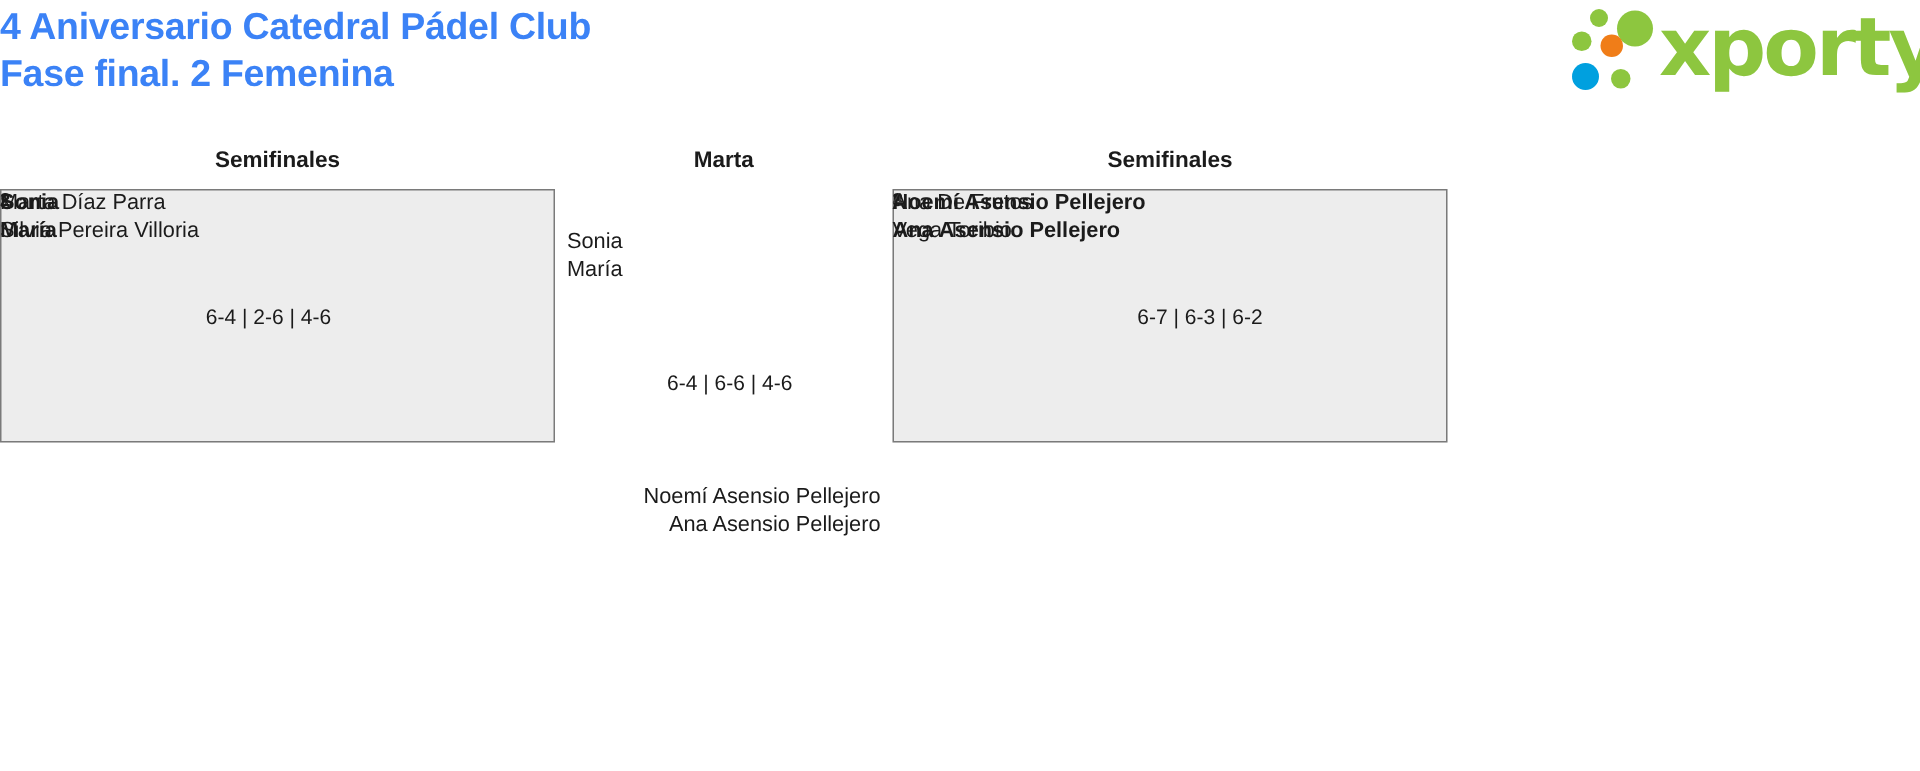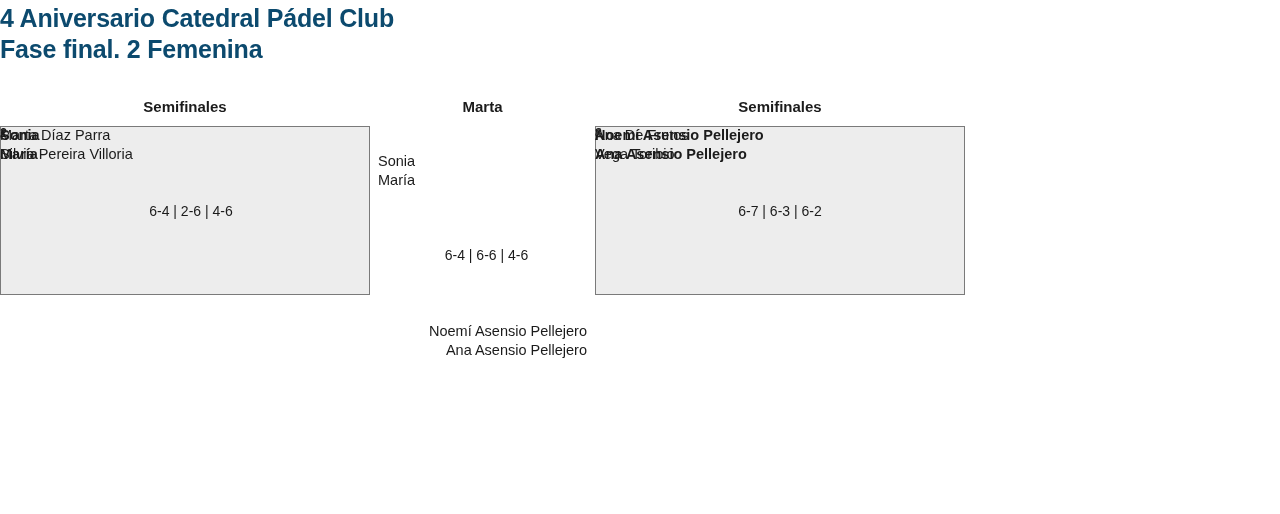--- a/index.html
+++ b/index.html
@@ -25,21 +25,21 @@
     position: absolute;
     left: 0px;
     top: 0px;
     width: 900px;
   }
   .title-line {
     font-size: 25px;
     font-weight: bold;
     line-height: 31px;
     letter-spacing: -0.2px;
-    color: #0c4a6e;
+    color: #3b82f6;
     white-space: nowrap;
   }
   .title-line.first { padding-top: 3px; }
 
   
   .logo {
     position: absolute;
     left: 1048px;
     top: 4px;
     width: 226px;
@@ -114,22 +114,22 @@
   }
   .seed.bold { font-weight: bold; color: #1b1b1b; }
 
   .score {
     position: absolute;
     font-size: 14px;
     color: #1b1b1b;
     white-space: nowrap;
     text-align: center;
   }
-  .box-left-score        { left: 16px;  top: 203px; width: 350px; }
-  .box-right-score       { left: 595px; top: 203px; width: 370px; }
+  .box-left-score        { left: 4px;  top: 203px; width: 350px; }
+  .box-right-score       { left: 595px; top: 203px; width: 370px; padding-left: 20px; }
 
   
   .final-team {
     position: absolute;
     font-size: 14.5px;
     line-height: 19px;
     color: #1b1b1b;
     white-space: nowrap;
   }
   .final-team .ln { display: block; }
@@ -160,20 +160,31 @@
 </head>
 <body>
 
 <div class="page">
 
   <div class="title-block">
     <div class="title-line first">4 Aniversario Catedral Pádel Club</div>
     <div class="title-line">Fase final. 2 Femenina</div>
   </div>
 
+  <div class="logo">
+    <div class="logo-dots">
+      <span class="dot d1"></span>
+      <span class="dot d2"></span>
+      <span class="dot d3"></span>
+      <span class="dot d4"></span>
+      <span class="dot d5"></span>
+      <span class="dot d6"></span>
+    </div>
+    <div class="logo-text">xporty</div>
+  </div>
 
   <div class="round-label round-sf-left">Semifinales</div>
   <div class="round-label round-final">Marta</div>
   <div class="round-label round-sf-right">Semifinales</div>
 
   <div class="match-box box-left"></div>
   <div class="seed box-left seed-top" style="background:transparent;border:none;">1</div>
   <div class="team box-left team-top">
     <span class="ln">Marta Díaz Parra</span>
     <span class="ln">Silvia Pereira Villoria</span>

